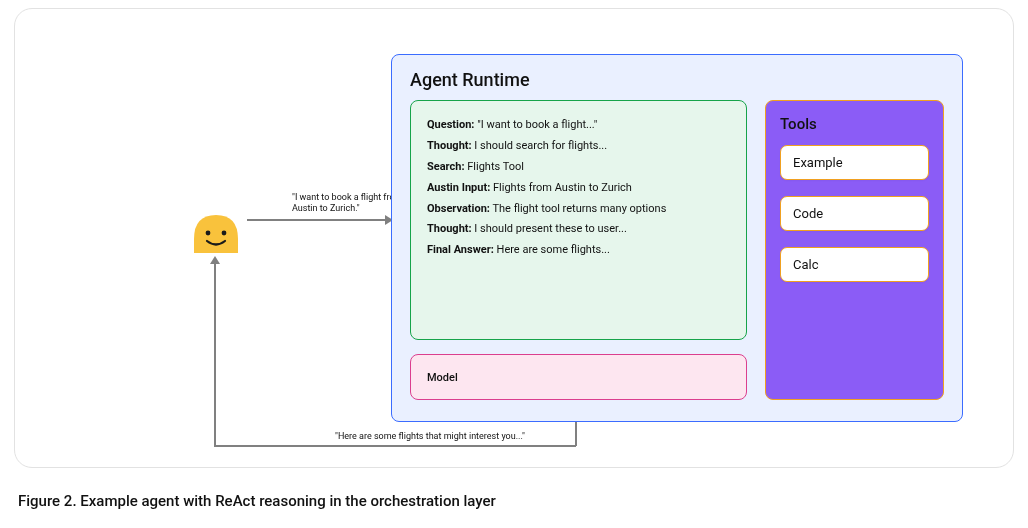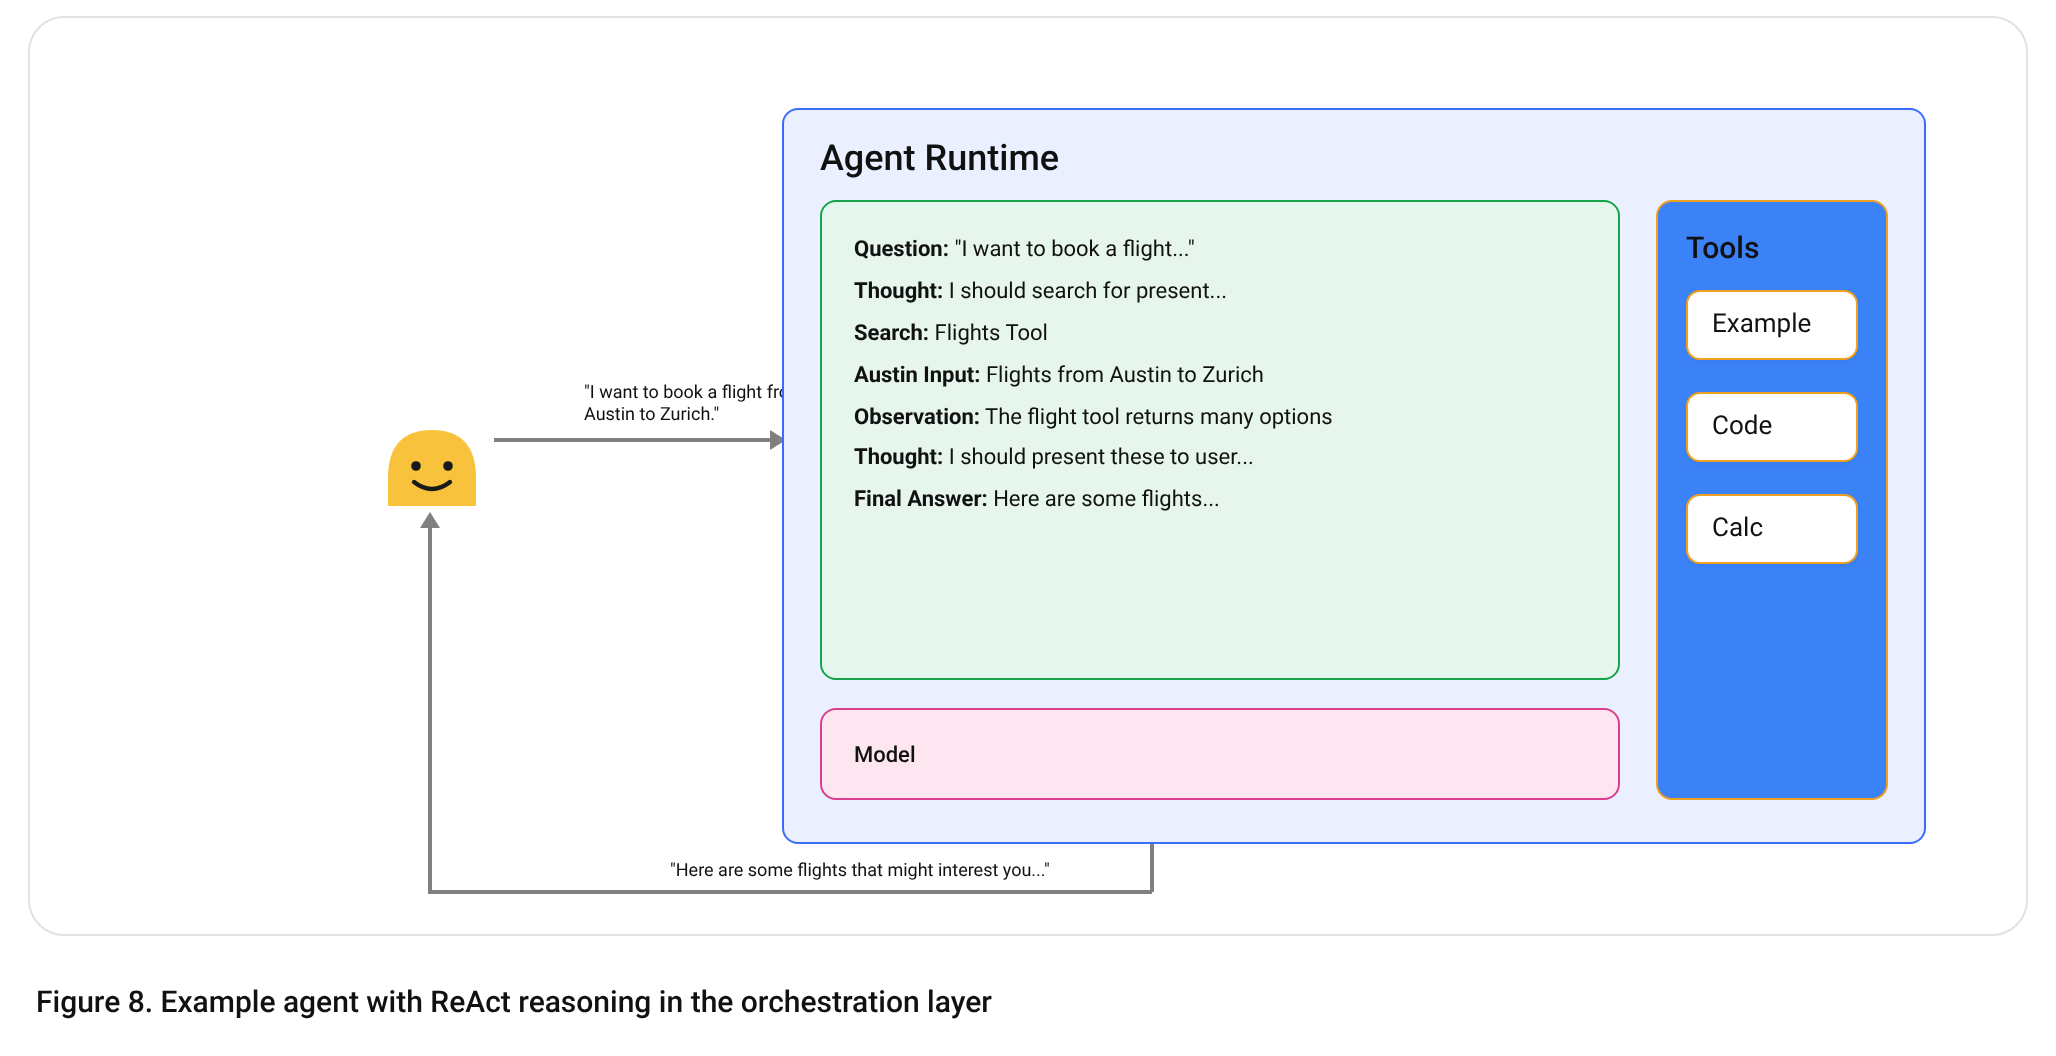--- a/index.html
+++ b/index.html
@@ -112,22 +112,22 @@
     border-radius: 8px;
     padding: 12px 16px;
     font-size: 11px;
     font-weight: 500;
     color: #111;
     height: 46px;
     display: flex;
     align-items: center;
   }
   .tools-box {
-    width: 116px;
-    background: #3b82f6;
+    width: 179px;
+    background: #8b5cf6;
     border: 1.5px solid #f0a020;
     border-radius: 8px;
     padding: 14px 14px;
   }
   .tools-title {
     font-size: 15px;
     font-weight: 500;
     color: #111;
     margin-bottom: 12px;
   }
@@ -166,33 +166,33 @@
   <div class="arrow-line" style="left:199px; top:254px; width:1.5px; height:183px;"></div>
   <div class="arrow-head" style="left:195px; top:247px; border-bottom:8px solid #808080; border-left:5px solid transparent; border-right:5px solid transparent;"></div>
   <div class="response-text">"Here are some flights that might interest you..."</div>
 
   <div class="runtime">
     <div class="runtime-title">Agent Runtime</div>
     <div class="runtime-body">
       <div class="left-col">
         <div class="reasoning-box">
           <div class="row"><span class="label">Question:</span> <span>"I want to book a flight..."</span></div>
-          <div class="row"><span class="label">Thought:</span> <span>I should search for present...</span></div>
+          <div class="row"><span class="label">Thought:</span> <span>I should search for flights...</span></div>
           <div class="row"><span class="label">Search:</span> <span>Flights Tool</span></div>
           <div class="row"><span class="label">Austin Input:</span> <span>Flights from Austin to Zurich</span></div>
           <div class="row"><span class="label">Observation:</span> <span>The flight tool returns many options</span></div>
           <div class="row"><span class="label">Thought:</span> <span>I should present these to user...</span></div>
           <div class="row"><span class="label">Final Answer:</span> <span>Here are some flights...</span></div>
         </div>
         <div class="model-box">Model</div>
       </div>
       <div class="tools-box">
         <div class="tools-title">Tools</div>
         <div class="tool-item">Example</div>
         <div class="tool-item">Code</div>
         <div class="tool-item">Calc</div>
       </div>
     </div>
   </div>
 
 </div>
 
-<div class="caption">Figure 8. Example agent with ReAct reasoning in the orchestration layer</div>
+<div class="caption">Figure 2. Example agent with ReAct reasoning in the orchestration layer</div>
 
 </body></html>

